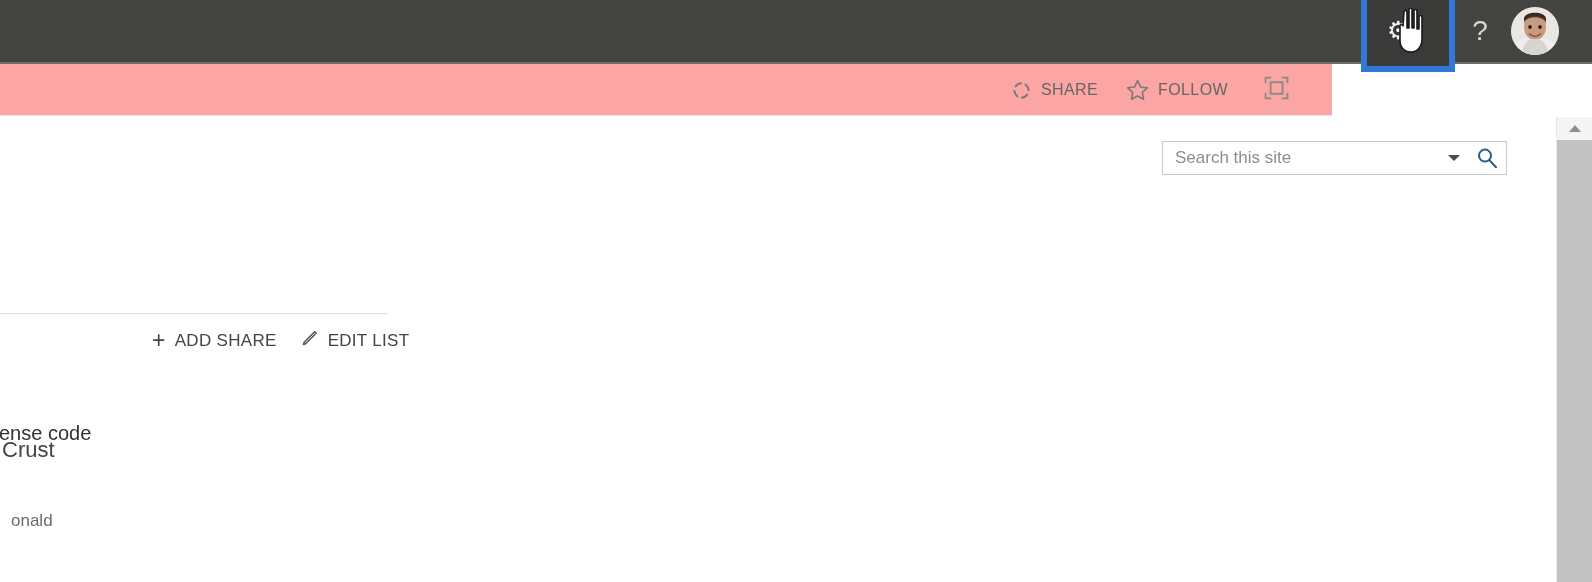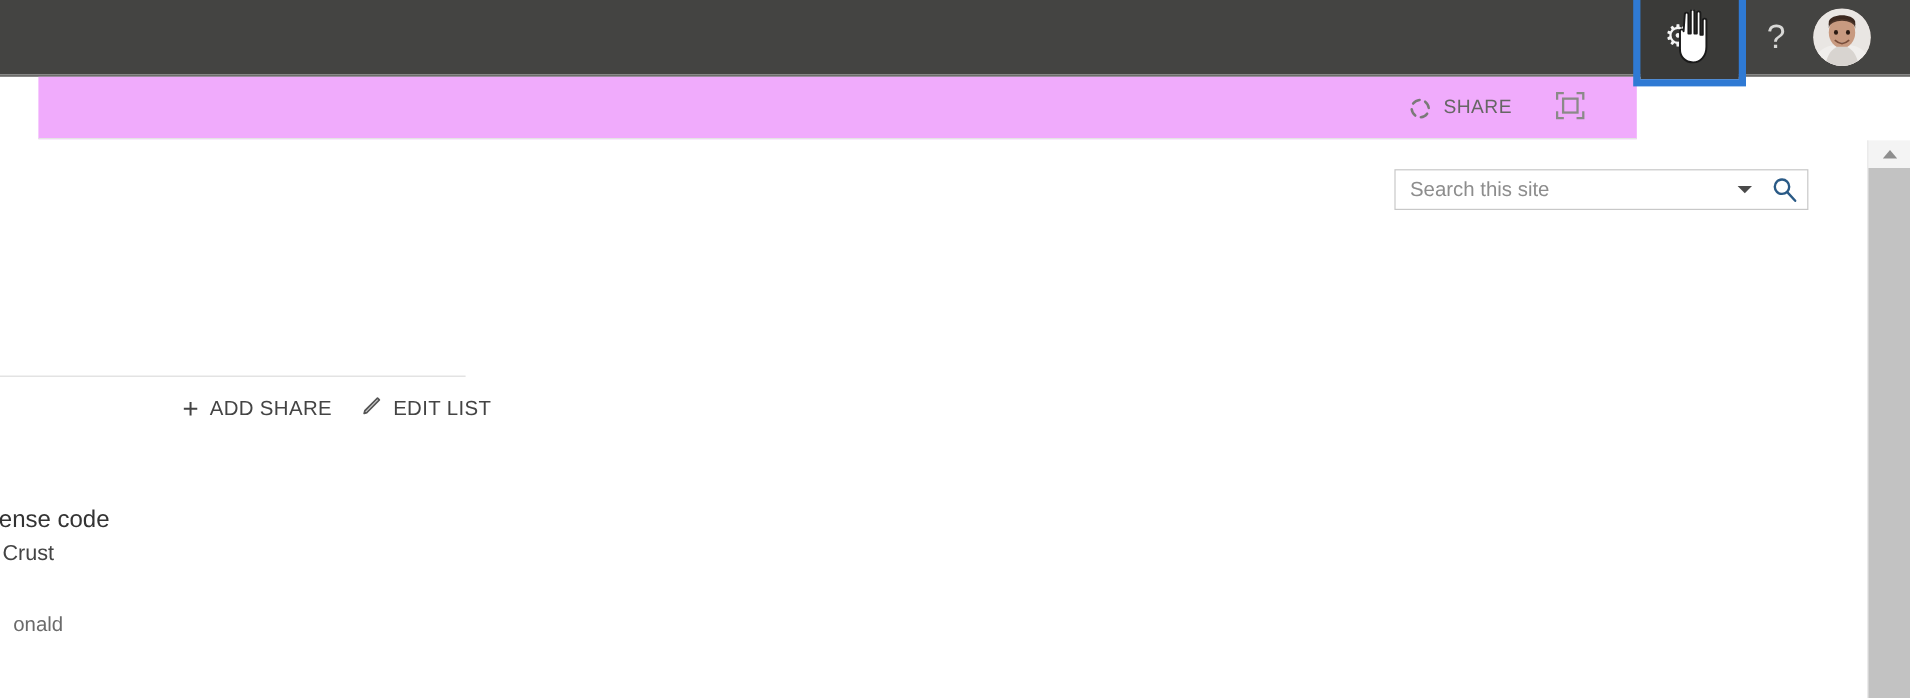--- a/index.html
+++ b/index.html
@@ -112,23 +112,22 @@
     cursor: pointer;
   }
   .avatar svg { display: block; }
 
   
   .command-band {
     position: absolute;
     left: 0; top: 64px;
     width: 1332px;
     height: 52px;
-    background: #f0abfc;
+    background: #fca5a5;
     border-bottom: 1px solid #e4e4e4;
-    margin-left: 32px;
   }
 
   .cmd-group {
     position: absolute;
     right: 36px;
     top: 0;
     height: 52px;
     display: flex;
     align-items: center;
     gap: 0px;
@@ -253,22 +252,22 @@
     left: -1px;
     top: 21px;
     font-size: 20px;
     color: #333333;
     white-space: nowrap;
     text-align: right;
   }
   .task-sub {
     position: absolute;
     left: 2px;
-    top: 50px;
-    font-size: 18px;
+    top: 36px;
+    font-size: 22px;
     color: #444444;
     white-space: nowrap;
   }
   .task-assignee {
     position: absolute;
     left: -1px;
     top: 110px;
     font-size: 17px;
     color: #6b6b6b;
     white-space: nowrap;
@@ -370,20 +369,28 @@
               <path d="M4.6 6.3 A7.5 7.5 0 0 1 10 3.3"></path>
               <path d="M14.6 4.7 A7.5 7.5 0 0 1 17.6 10"></path>
               <path d="M16.3 14.7 A7.5 7.5 0 0 1 11 17.7"></path>
               <path d="M6.4 16.3 A7.5 7.5 0 0 1 3.4 11"></path>
             </g>
           </svg>
         </span>
         <span class="cmd-label">SHARE</span>
       </div>
 
+      <div class="cmd-item">
+        <span class="cmd-icon">
+          <svg width="23" height="22" viewBox="0 0 24 23">
+            <path d="M12 1.8 L15.1 8.3 L22.2 9.2 L17 14.1 L18.3 21.1 L12 17.7 L5.7 21.1 L7 14.1 L1.8 9.2 L8.9 8.3 Z" fill="none" stroke="#7a7a78" stroke-width="1.7" stroke-linejoin="round"></path>
+          </svg>
+        </span>
+        <span class="cmd-label">FOLLOW</span>
+      </div>
 
       <div class="focus-btn">
         <span>
           <svg width="25" height="24" viewBox="0 0 25 24">
             <g fill="none" stroke="#8a8a88" stroke-width="1.9">
               <path d="M1.6 7.2 L1.6 1.6 L7.2 1.6"></path>
               <path d="M17.8 1.6 L23.4 1.6 L23.4 7.2"></path>
               <path d="M23.4 16.8 L23.4 22.4 L17.8 22.4"></path>
               <path d="M7.2 22.4 L1.6 22.4 L1.6 16.8"></path>
               <rect x="6.6" y="6.2" width="12" height="11.6"></rect>

